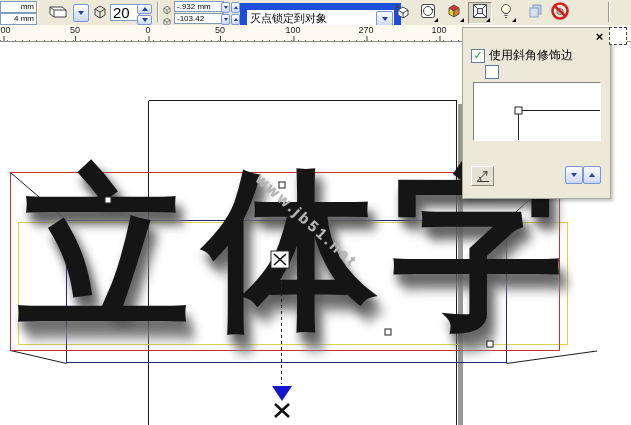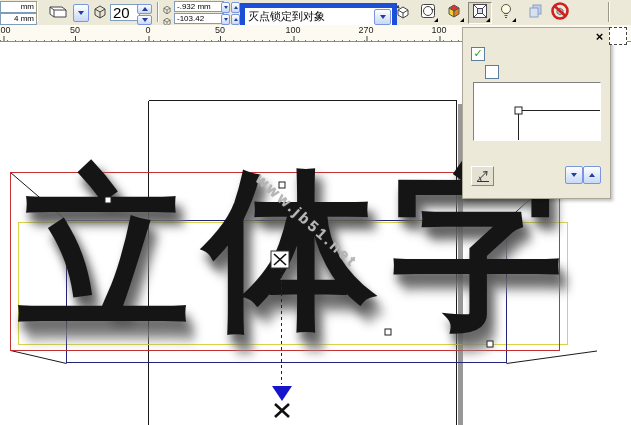--- a/index.html
+++ b/index.html
@@ -59,21 +59,21 @@
            border:1px solid;border-color:#808080 #fff #fff #808080;}
   .spinrow{position:absolute;left:0;width:147px;height:18px;}
   .iconbtn{position:absolute;left:8px;top:0;width:21px;height:18px;background:#e4e1d2;
            border:1px solid;border-color:#fff #8a867a #8a867a #fff;display:flex;align-items:center;justify-content:center;}
   .dfield{position:absolute;left:36px;top:0;width:62px;height:16px;background:#fff;border:1px solid #7f9db9;
           font-size:11px;line-height:16px;padding-left:2px;overflow:hidden;white-space:nowrap;}
   .dfield .sel{background:#2f62c5;color:#fff;}
   .dbtn{position:absolute;top:0;width:16px;height:16px;}
   
   #vp-combo{position:absolute;left:240px;top:3px;width:144px;height:18px;background:#fff;
-            border:5px solid #1d4ed8;font-size:11px;line-height:16px;padding-left:3px;overflow:hidden;white-space:nowrap;}
+            border:7px solid #1d4ed8;font-size:11px;line-height:16px;padding-left:3px;overflow:hidden;white-space:nowrap;}
   #vp-combo .arrow{position:absolute;right:1px;top:1px;width:15px;height:14px;}
 </style>
 </head>
 <body>
 
 <div id="app">
 
   <div id="toolbar">
     <div class="tfield" style="left:0;top:1px;width:31px;height:10px;text-align:right">mm</div>
     <div class="tfield" style="left:0;top:13px;width:31px;height:10px;text-align:right">4 mm</div>
@@ -269,20 +269,21 @@
       <line x1="275" y1="404" x2="289" y2="417"></line>
       <line x1="289" y1="404" x2="275" y2="417"></line>
     </g>
   </svg>
 
   <div id="docker">
     <button id="docker-close">×</button>
 
     <div class="chkrow" style="left:8px;top:19px">
       <span class="chk">✓</span>
+      <span>使用斜角修饰边</span>
     </div>
     <div class="chkrow" style="left:22px;top:37px">
       <span class="chk"></span>
     </div>
 
     <div id="preview">
       <svg width="126" height="57">
         <line x1="44.5" y1="27.5" x2="126" y2="27.5" stroke="#222"></line>
         <line x1="44.5" y1="27.5" x2="44.5" y2="57" stroke="#222"></line>
         <rect x="41" y="24" width="7" height="7" fill="#fff" stroke="#222"></rect>

